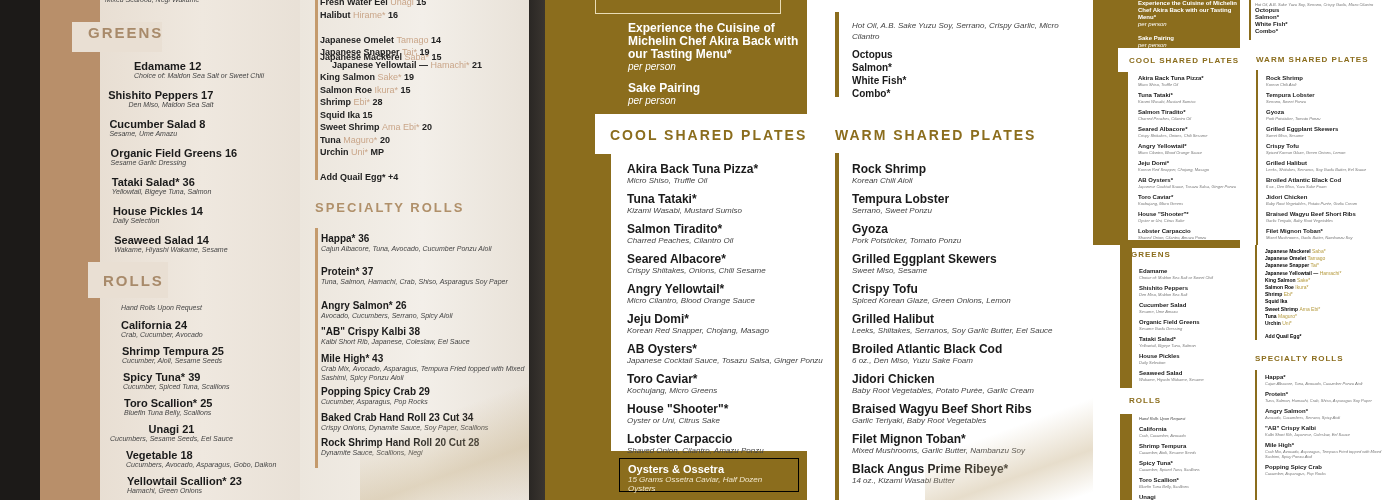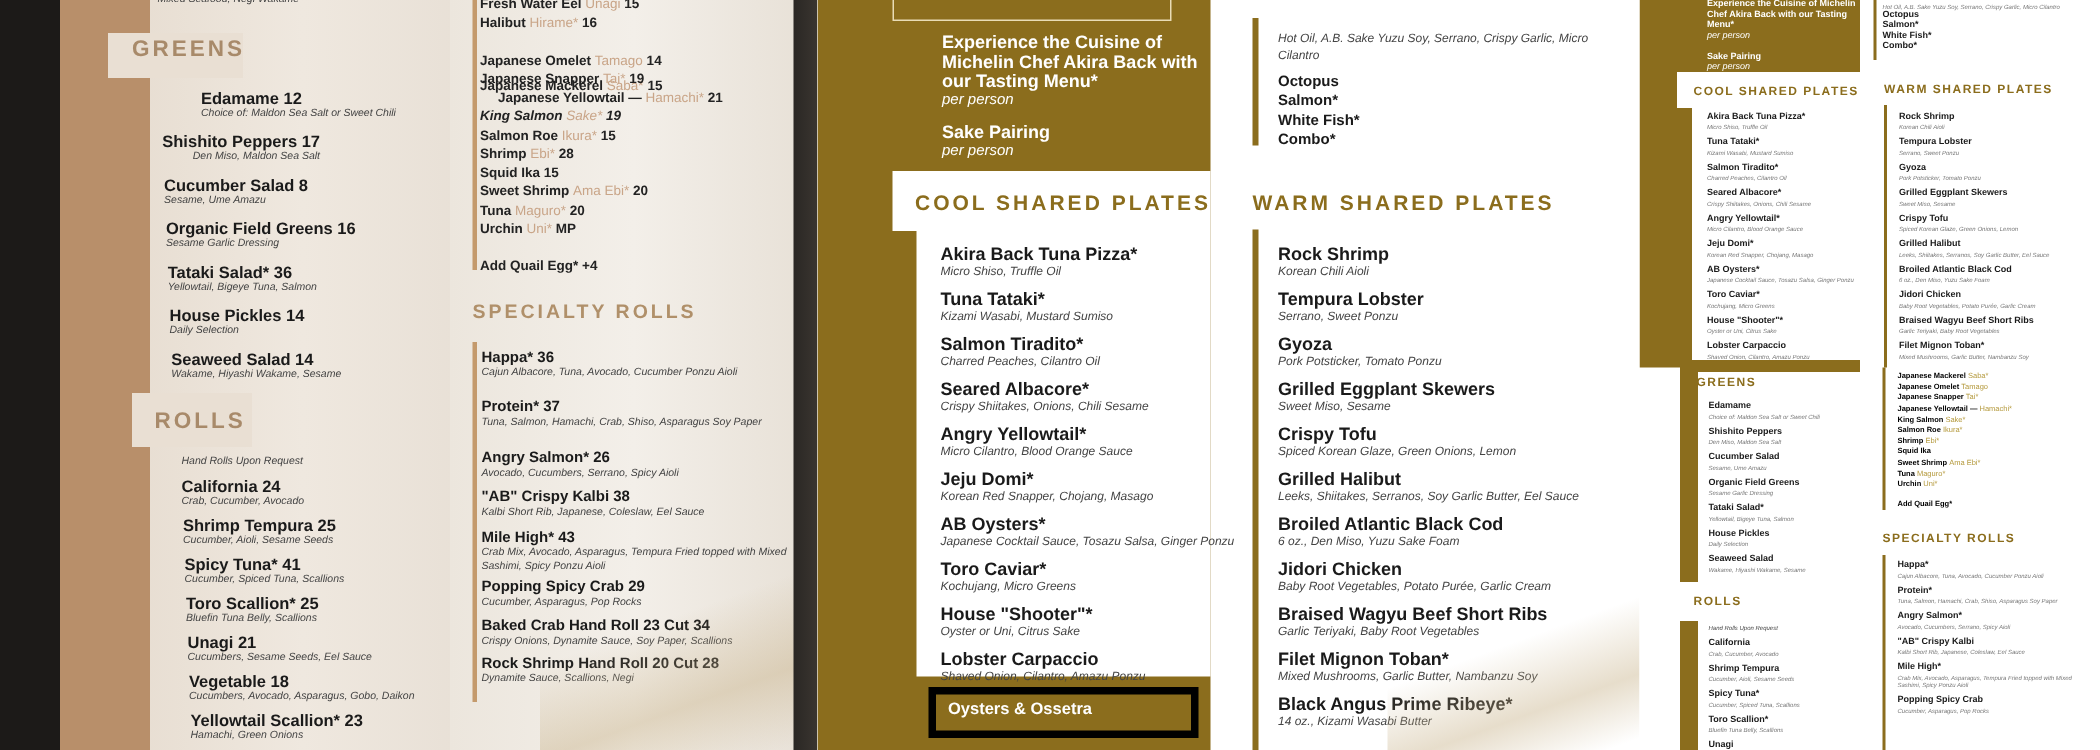--- a/index.html
+++ b/index.html
@@ -38,21 +38,21 @@
   #p3 .intro { position: absolute; left: 83px; top: 22px; color: #fff; width: 190px; }
   #p3 .intro .t { font-weight: bold; font-size: 12px; line-height: 13px; }
   #p3 .intro .pp { font-style: italic; font-size: 10px; }
   #p3 .white-tab { position: absolute; left: 50px; top: 114px; width: 212px; height: 40px; background: #fff; }
   #p3 .white-col { position: absolute; left: 66px; top: 154px; width: 196px; height: 297px; background: #fff; }
   #p3 .hdr { color: #8b6d1d; font-size: 14px; position: absolute; }
   #p3 .col { position: absolute; }
   #p3 .it { margin-bottom: 7px; }
   #p3 .it .b { font-size: 12px; line-height: 13px; }
   #p3 .it .d { font-size: 8px; line-height: 10px; }
-  #p3 .oyster { position: absolute; left: 74px; top: 458px; width: 180px; height: 34px; border: 5px solid #000000; padding: 4px 8px; color: #fff; }
+  #p3 .oyster { position: absolute; left: 74px; top: 458px; width: 180px; height: 34px; border: 1px solid #000000; padding: 4px 8px; color: #fff; }
   #p3 .oyster .b { color: #fff; font-size: 11px; }
   #p3 .oyster .d { color: #f1e7cc; font-size: 8px; }
   #p3 .vbar { position: absolute; width: 4px; background: #8b6d1d; }
   #p3 .side .b { font-size: 10px; line-height: 13px; }
 
   
   #p4 { left: 1093px; width: 307px; background: #fff; }
   #p4 .mini .b { font-size: 6px; line-height: 7px; }
   #p4 .mini .d { font-size: 4px; line-height: 5px; color: #777; }
   #p4 .mini .it { margin-bottom: 5px; }
@@ -105,28 +105,28 @@
   <div id="rolls-list">
       <div class="it" style="left: 121px; top: 319px;">
         <div class="b">California  24</div>
         <div class="d">Crab, Cucumber, Avocado</div>
       </div>
       <div class="it" style="left: 122px; top: 345px;">
         <div class="b">Shrimp Tempura  25</div>
         <div class="d">Cucumber, Aioli, Sesame Seeds</div>
       </div>
       <div class="it" style="left: 123px; top: 371px;">
-        <div class="b">Spicy Tuna*  41</div>
+        <div class="b">Spicy Tuna*  39</div>
         <div class="d">Cucumber, Spiced Tuna, Scallions</div>
       </div>
       <div class="it" style="left: 124px; top: 397px;">
         <div class="b">Toro Scallion*  25</div>
         <div class="d">Bluefin Tuna Belly, Scallions</div>
       </div>
-      <div class="it" style="left: 125px; top: 423px;">
+      <div class="it" style="left: 110px; top: 423px; text-align: center;">
         <div class="b">Unagi  21</div>
         <div class="d">Cucumbers, Sesame Seeds, Eel Sauce</div>
       </div>
       <div class="it" style="left: 126px; top: 449px;">
         <div class="b">Vegetable  18</div>
         <div class="d">Cucumbers, Avocado, Asparagus, Gobo, Daikon</div>
       </div>
       <div class="it" style="left: 127px; top: 475px;">
         <div class="b">Yellowtail Scallion*  23</div>
         <div class="d">Hamachi, Green Onions</div>
@@ -136,21 +136,21 @@
 
 <div class="panel" id="p2">
   <div class="rule" style="top:0;height:180px;"></div>
   <div id="sashimi-list">
       <div class="line" style="top: -3px;">Fresh Water Eel <span class="j">Unagi </span> 15</div>
       <div class="line" style="top: 9.5px;">Halibut <span class="j">Hirame* </span> 16</div>
       <div class="line" style="top: 4px; margin-top: 48px;">Japanese Mackerel <span class="j">Saba* </span> 15</div>
       <div class="line" style="top: 34.5px;">Japanese Omelet <span class="j">Tamago </span> 14</div>
       <div class="line" style="top: 47px; text-align: center;">Japanese Snapper <span class="j">Tai* </span> 19</div>
       <div class="line" style="top: 59.5px; margin-left: 12px;">Japanese Yellowtail — <span class="j">Hamachi* </span> 21</div>
-      <div class="line" style="top: 72px; font-style: italic;">King Salmon <span class="j">Sake* </span> 19</div>
+      <div class="line" style="top: 72px;">King Salmon <span class="j">Sake* </span> 19</div>
       <div class="line" style="top: 84.5px;">Salmon Roe <span class="j">Ikura* </span> 15</div>
       <div class="line" style="top: 97px;">Shrimp <span class="j">Ebi* </span> 28</div>
       <div class="line" style="top: 109.5px;">Squid Ika  15</div>
       <div class="line" style="top: 122px;">Sweet Shrimp <span class="j">Ama Ebi* </span> 20</div>
       <div class="line" style="top: 134.5px;">Tuna <span class="j">Maguro* </span> 20</div>
       <div class="line" style="top: 147px;">Urchin <span class="j">Uni* </span> MP</div>
     </div>
   <div class="line" style="top:172px;">Add Quail Egg* +4</div>
   <div class="hdr" style="top:200px;">SPECIALTY ROLLS</div>
   <div class="rule" style="top:228px;height:240px;"></div>
@@ -241,20 +241,21 @@
         <div class="b">House "Shooter"*</div>
         <div class="d">Oyster or Uni, Citrus Sake</div>
       </div>
       <div class="it">
         <div class="b">Lobster Carpaccio</div>
         <div class="d">Shaved Onion, Cilantro, Amazu Ponzu</div>
       </div>
     </div>
   <div class="oyster gold">
     <div class="b">Oysters &amp; Ossetra</div>
+    <div class="d">15 Grams Ossetra Caviar, Half Dozen Oysters</div>
   </div>
 
   <div class="vbar" style="left:290px;top:12px;height:85px;"></div>
   <div class="col side" style="left:307px;top:20px;width:230px;">
     <div class="d" style="font-size:8px;line-height:11px;">Hot Oil, A.B. Sake Yuzu Soy, Serrano, Crispy Garlic, Micro Cilantro</div>
     <div id="carp-opts" style="margin-top:6px;">
         <div class="b">Octopus</div>
         <div class="b">Salmon*</div>
         <div class="b">White Fish*</div>
         <div class="b">Combo*</div>

